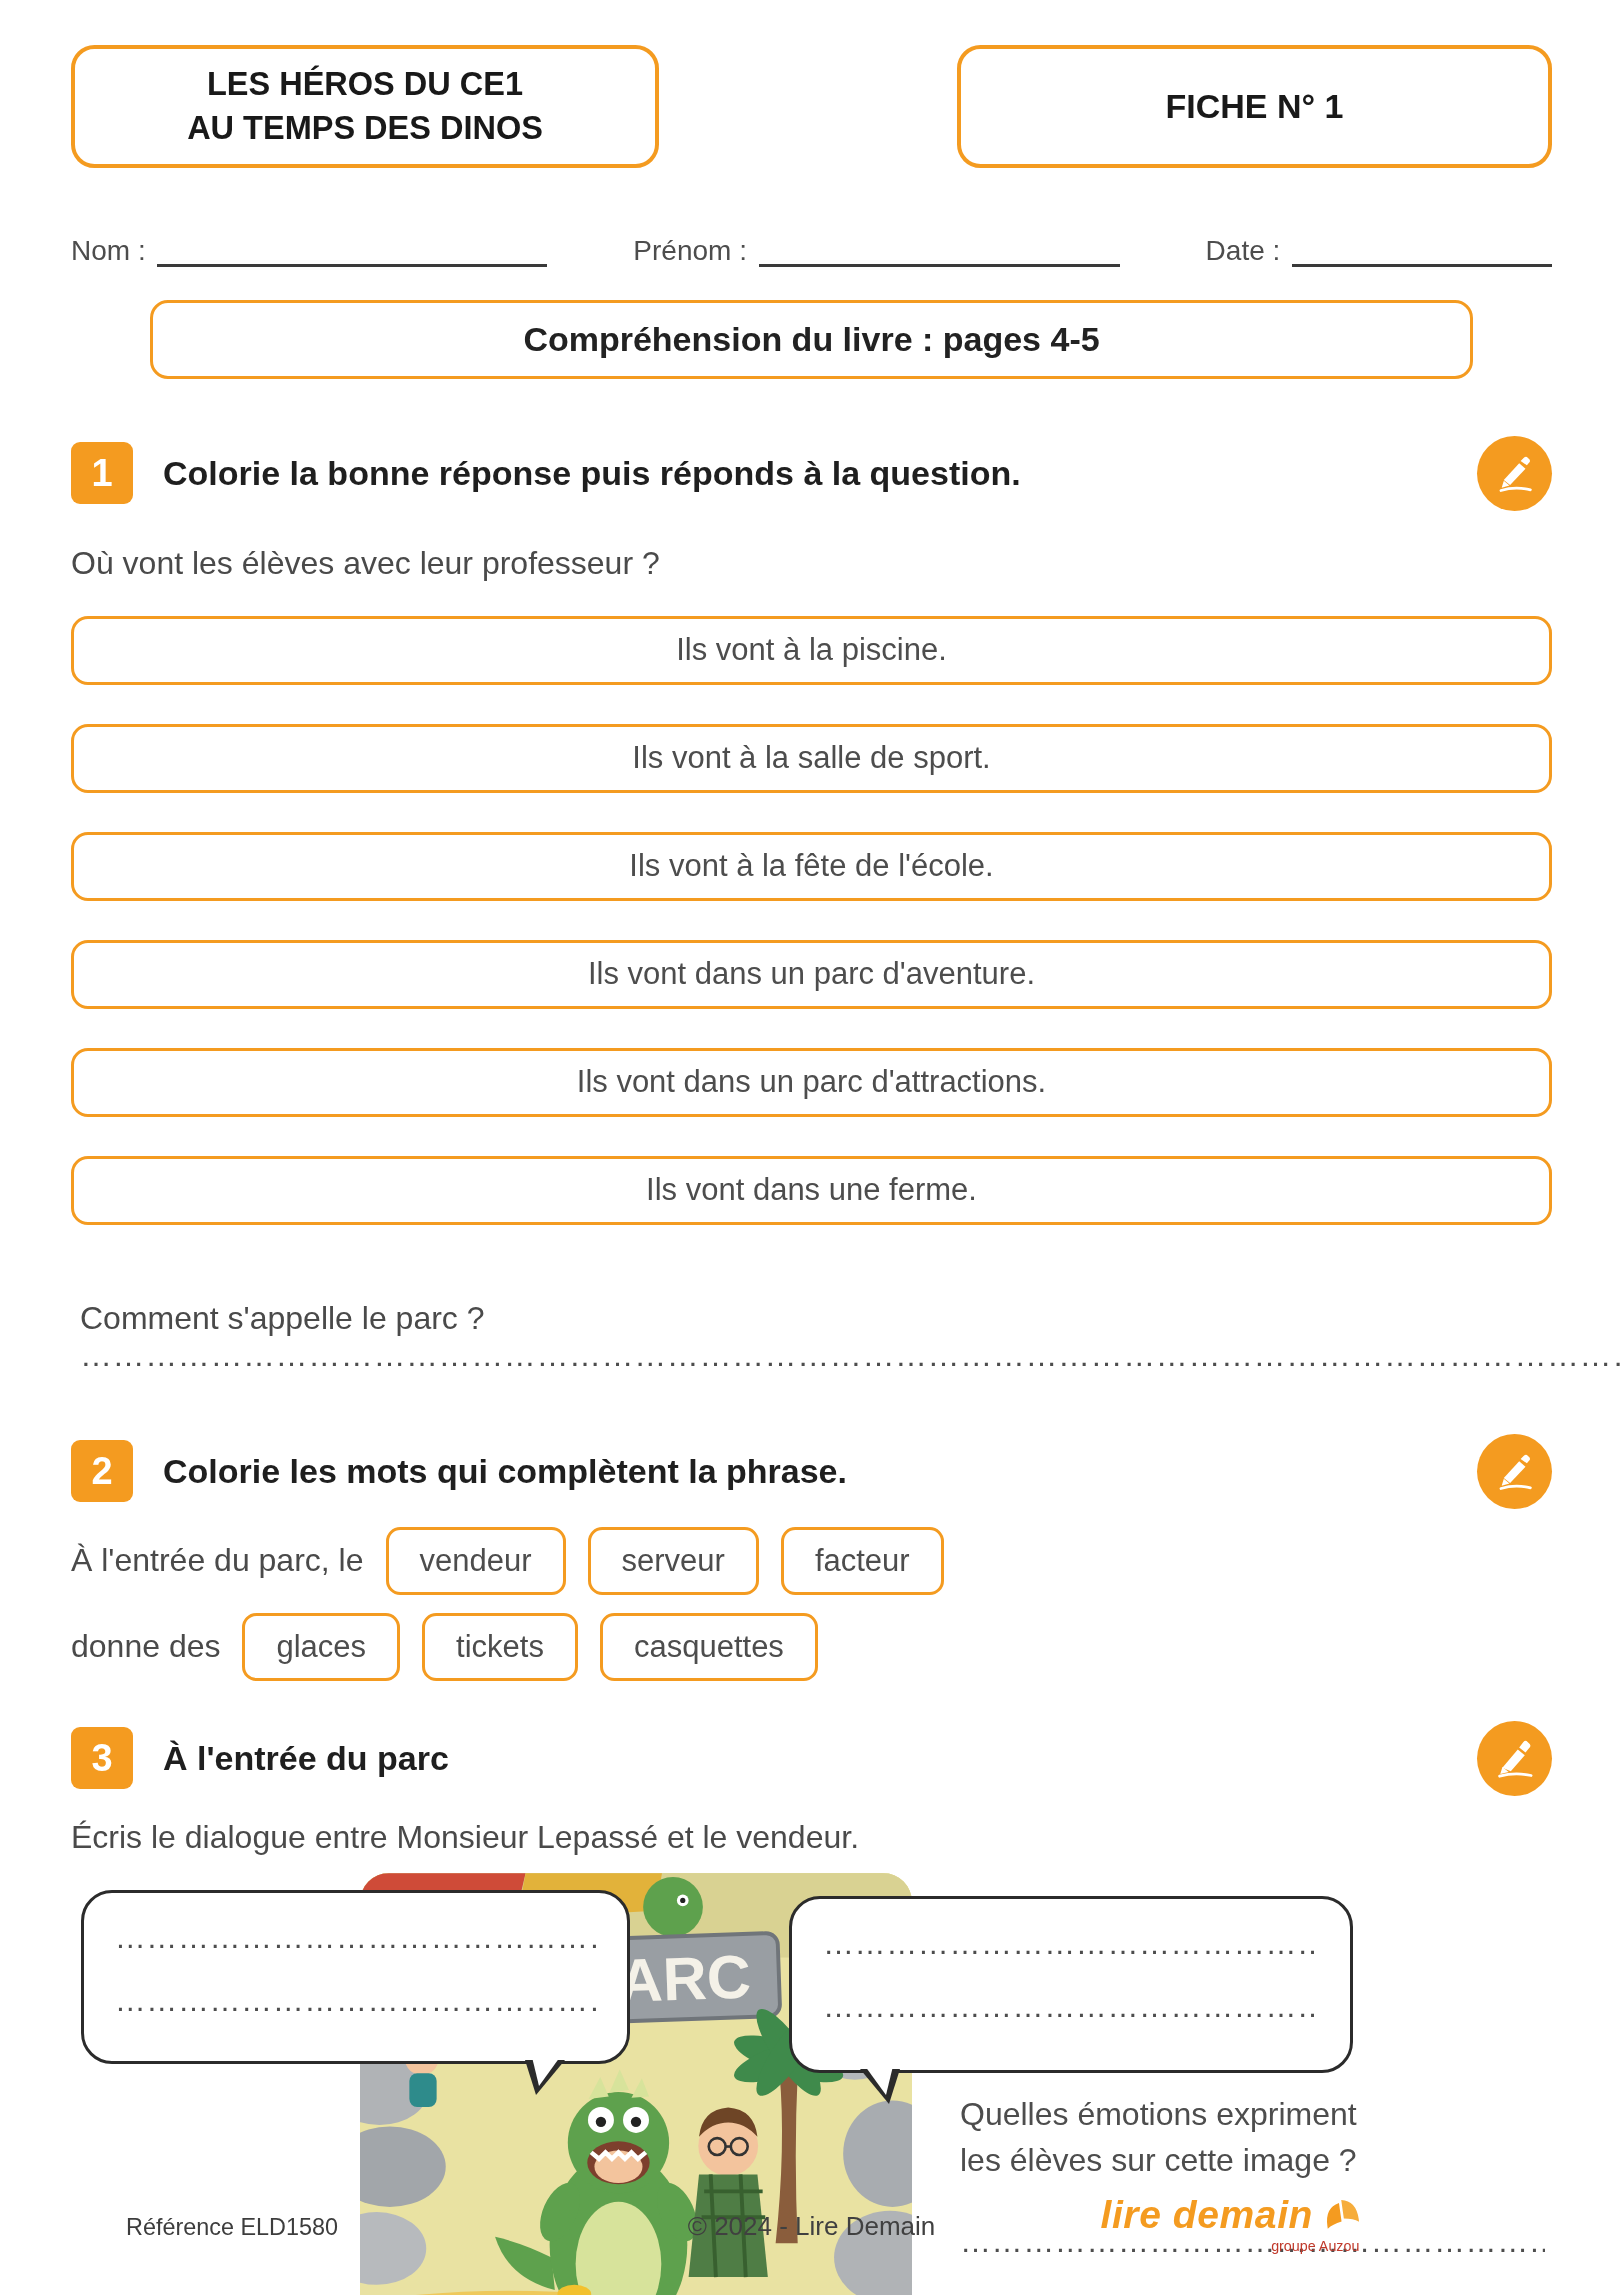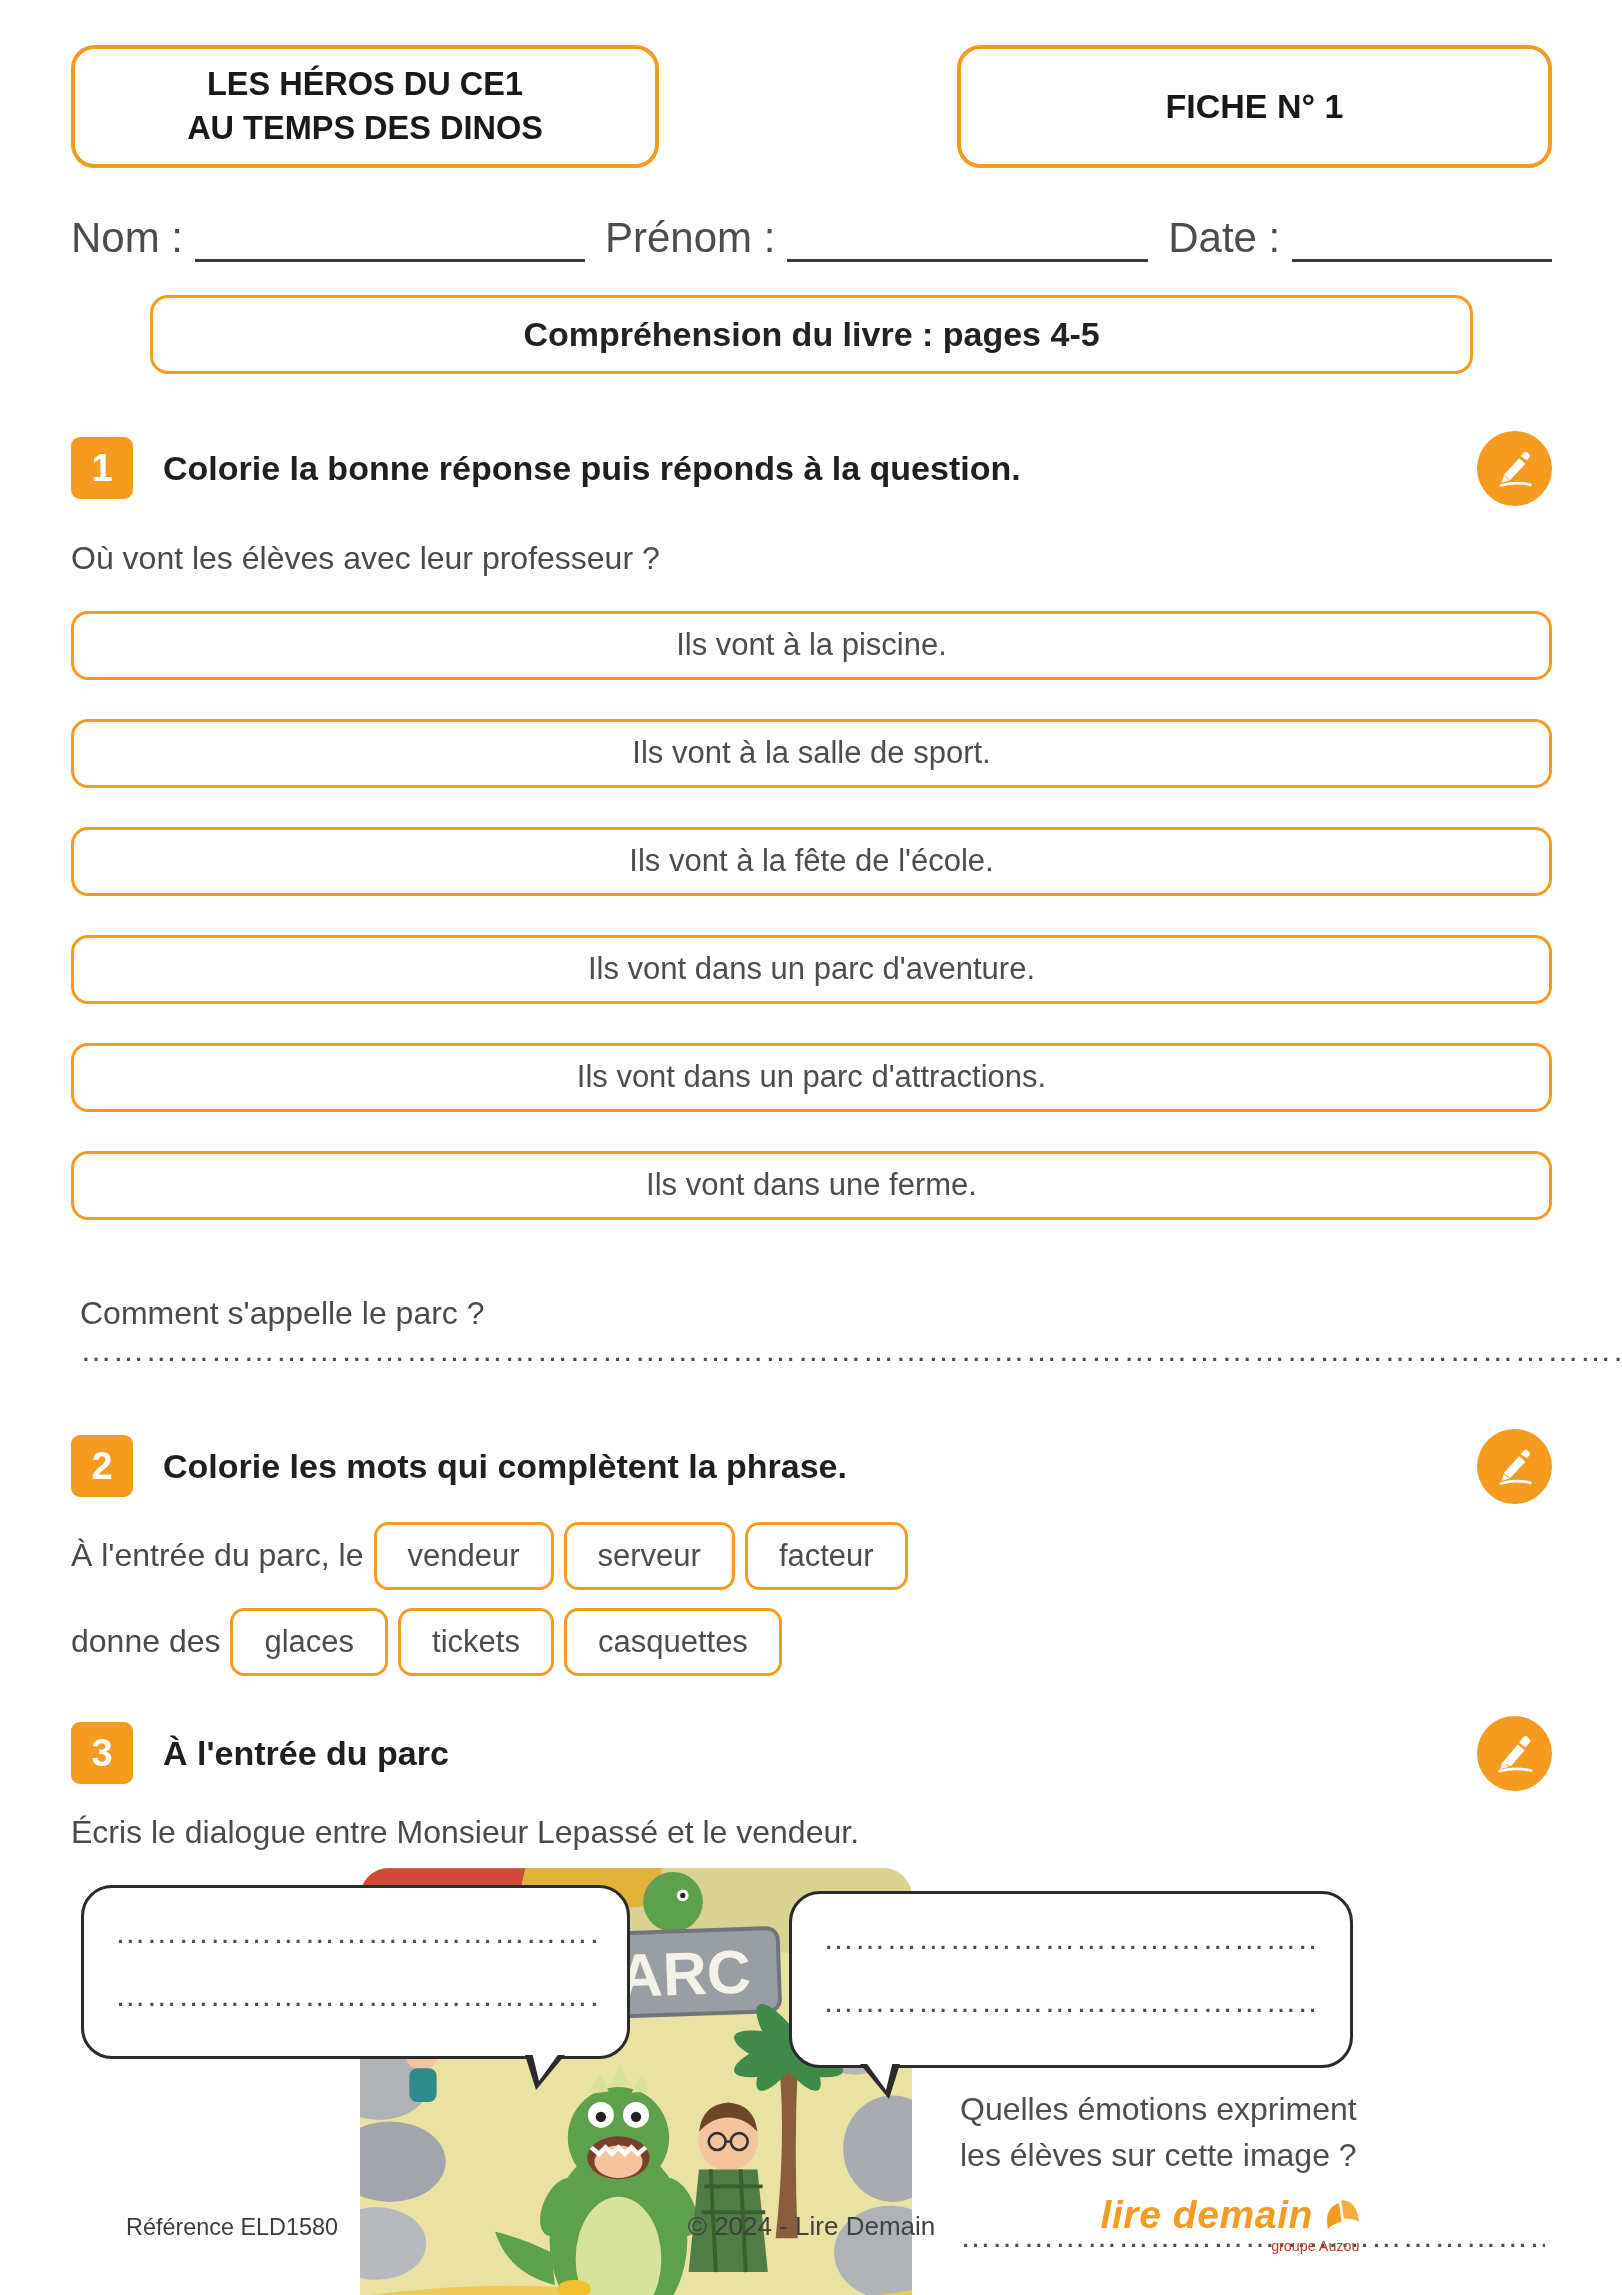--- a/index.html
+++ b/index.html
@@ -32,23 +32,23 @@
     font-weight:bold;font-size:32.5px;line-height:1.35;color:#191919;text-align:center;
   }
   .hbox-right{
     width:595px;height:123px;
     display:flex;justify-content:center;align-items:center;
     font-weight:bold;font-size:34px;color:#191919;
   }
 
   
   .identity-row{
-    margin-top:46px;
+    margin-top:67px;
     display:flex;align-items:center;justify-content:space-between;
-    font-size:42px;color:#4d4d4d;
+    font-size:28px;color:#4d4d4d;
   }
   .id-group{display:flex;align-items:flex-end;}
   .id-label{white-space:nowrap;}
   .write-line{border-bottom:3.2px solid #3a3a3a;height:9px;margin-left:11.7px;}
   .line-nom{width:390px;}
   .line-prenom{width:361px;}
   .line-date{width:260px;}
 
   
   .subtitle-box{
@@ -92,21 +92,21 @@
   }
   .followup .dots{
     flex:1;overflow:hidden;white-space:nowrap;margin-left:9px;letter-spacing:0.6px;color:#4d4d4d;
   }
 
   
   .fill-line{margin-top:18px;display:flex;align-items:center;font-size:32px;}
   .fill-line:first-of-type{margin-top:19.5px;}
   .word-box{
     border:3.9px solid var(--orange);border-radius:14.3px;
-    padding:13px 31px;font-size:31px;color:#4d4d4d;margin-left:10px;
+    padding:13px 31px;font-size:31px;color:#4d4d4d;margin-left:22px;
     min-width:104px;text-align:right;background:#fff;
   }
   .suffix{margin-left:10.4px;}
 
   
   .instruction{margin-top:23.4px;font-size:32px;}
   .dialogue-area{position:relative;margin-top:17px;height:571px;}
   .illus{
     position:absolute;left:289px;top:0;width:552px;height:562px;
     border-radius:29px;overflow:hidden;background:#e9e2a2;

